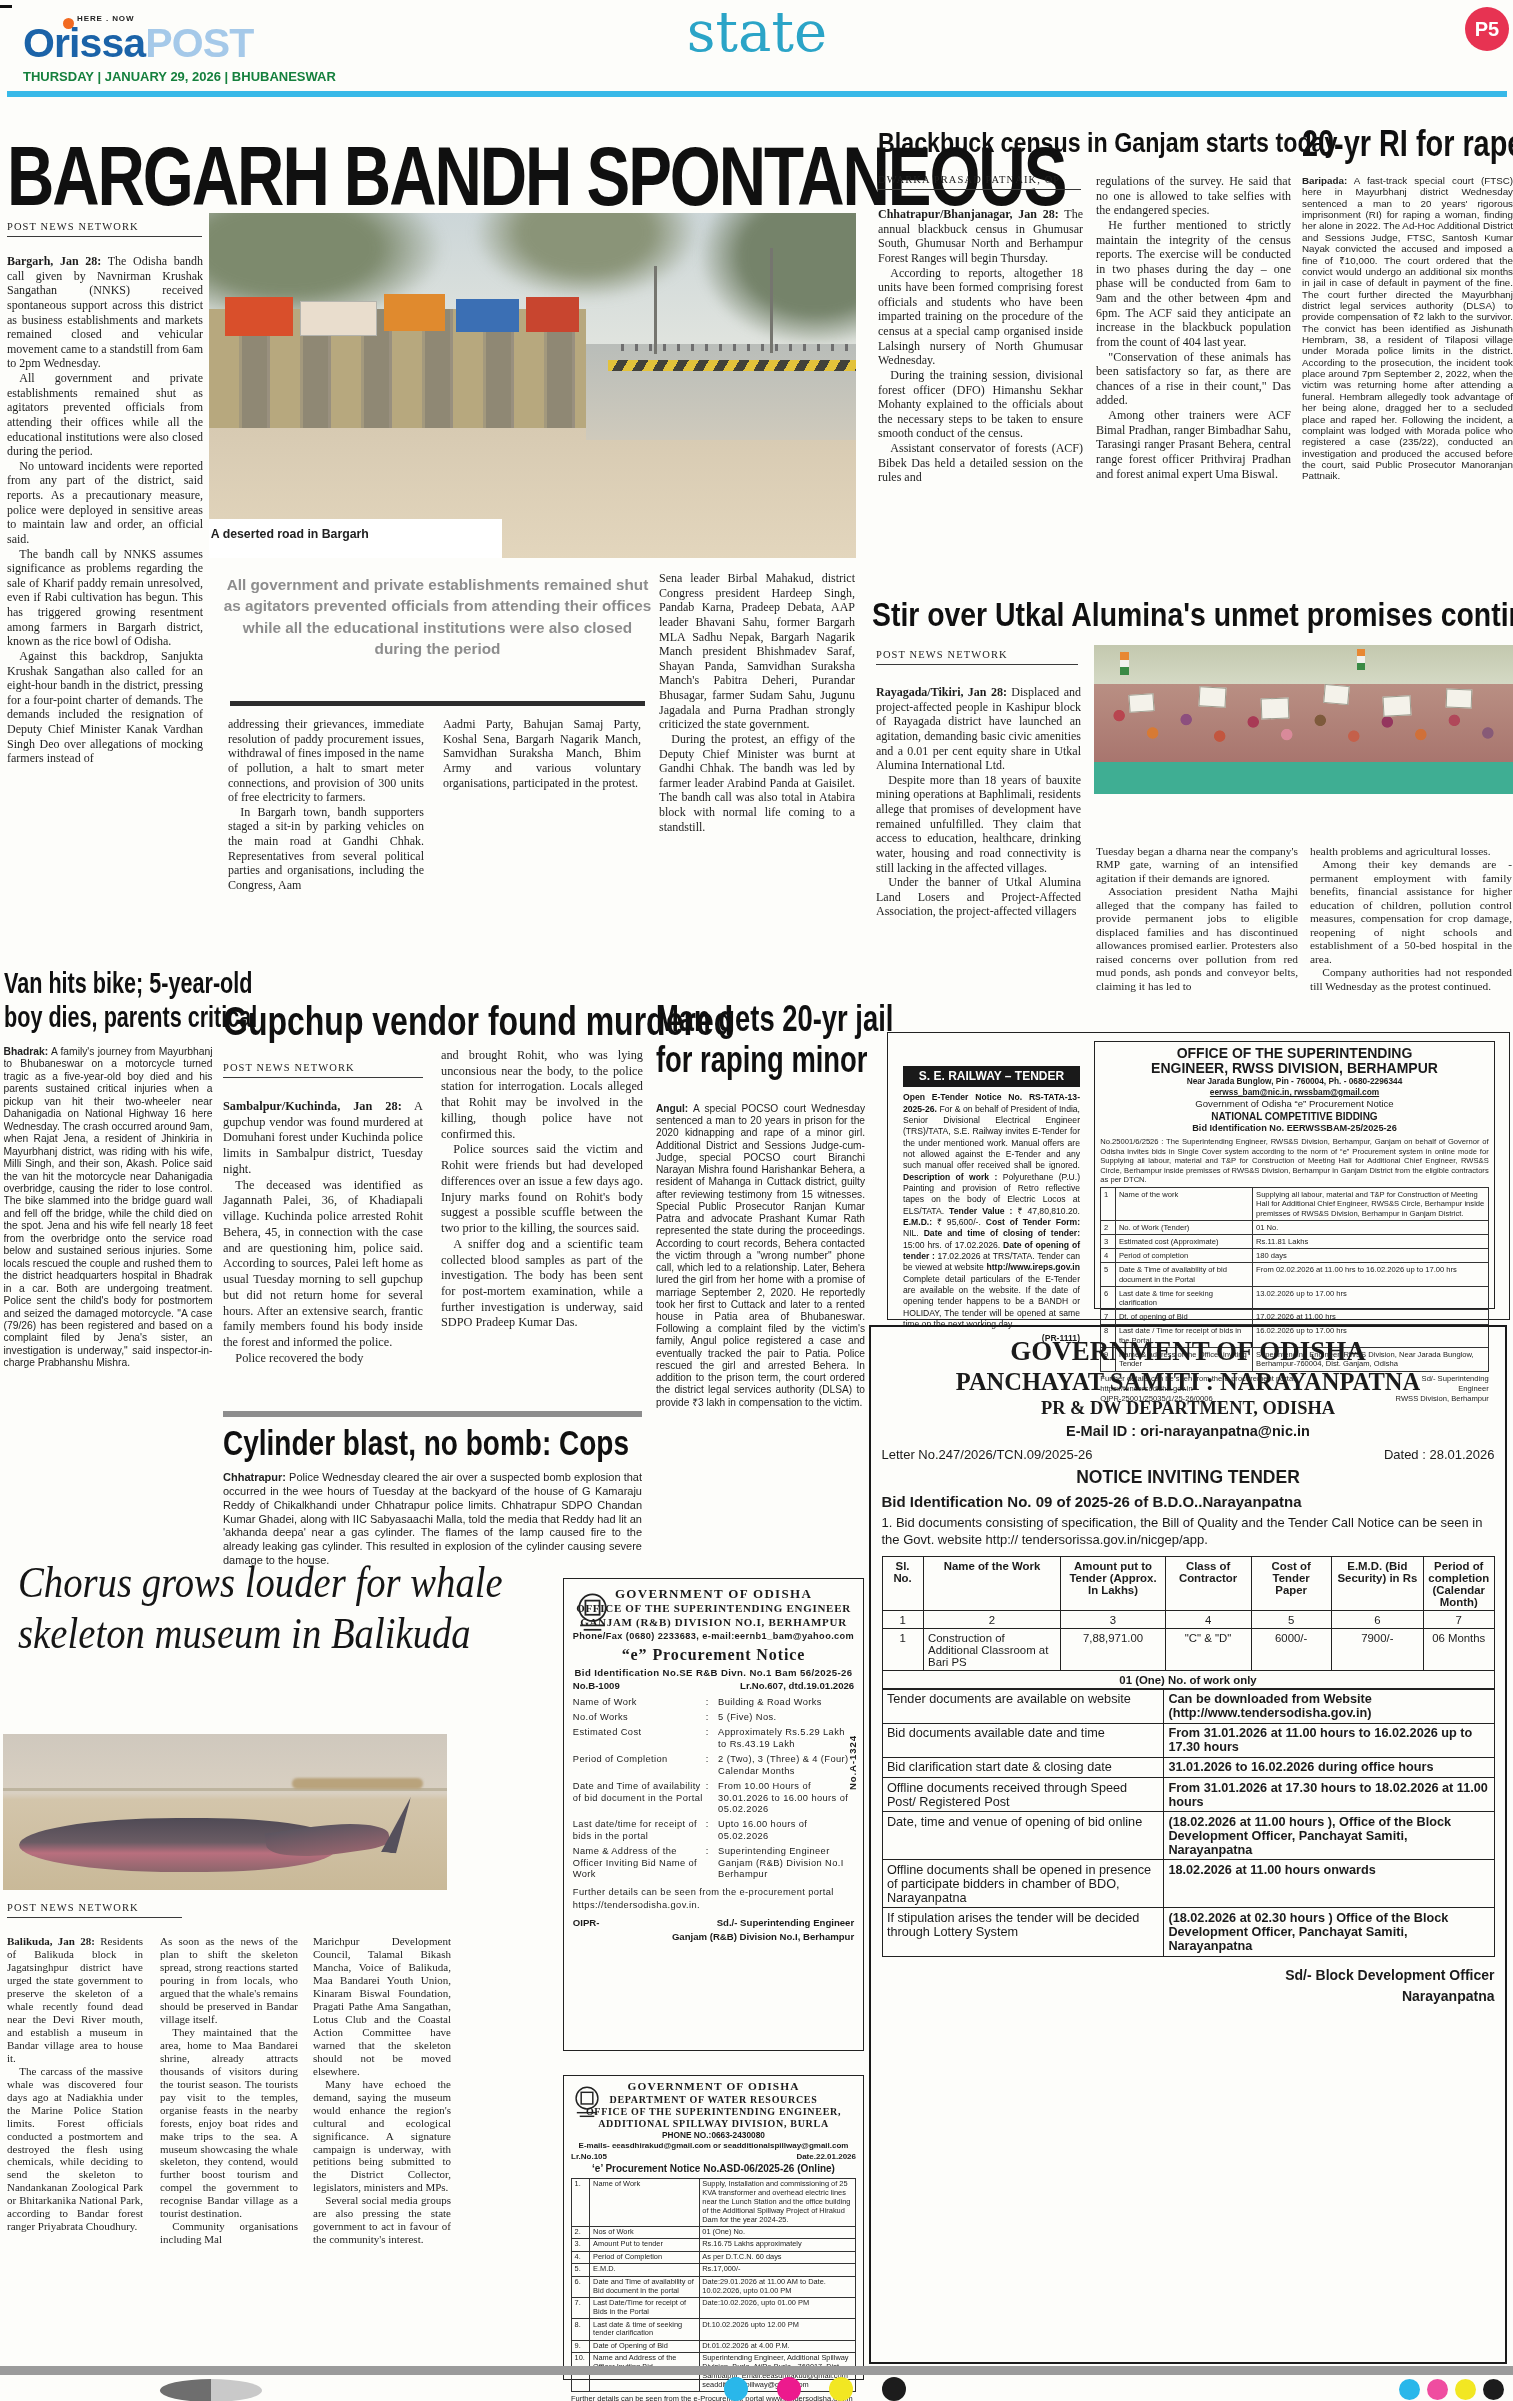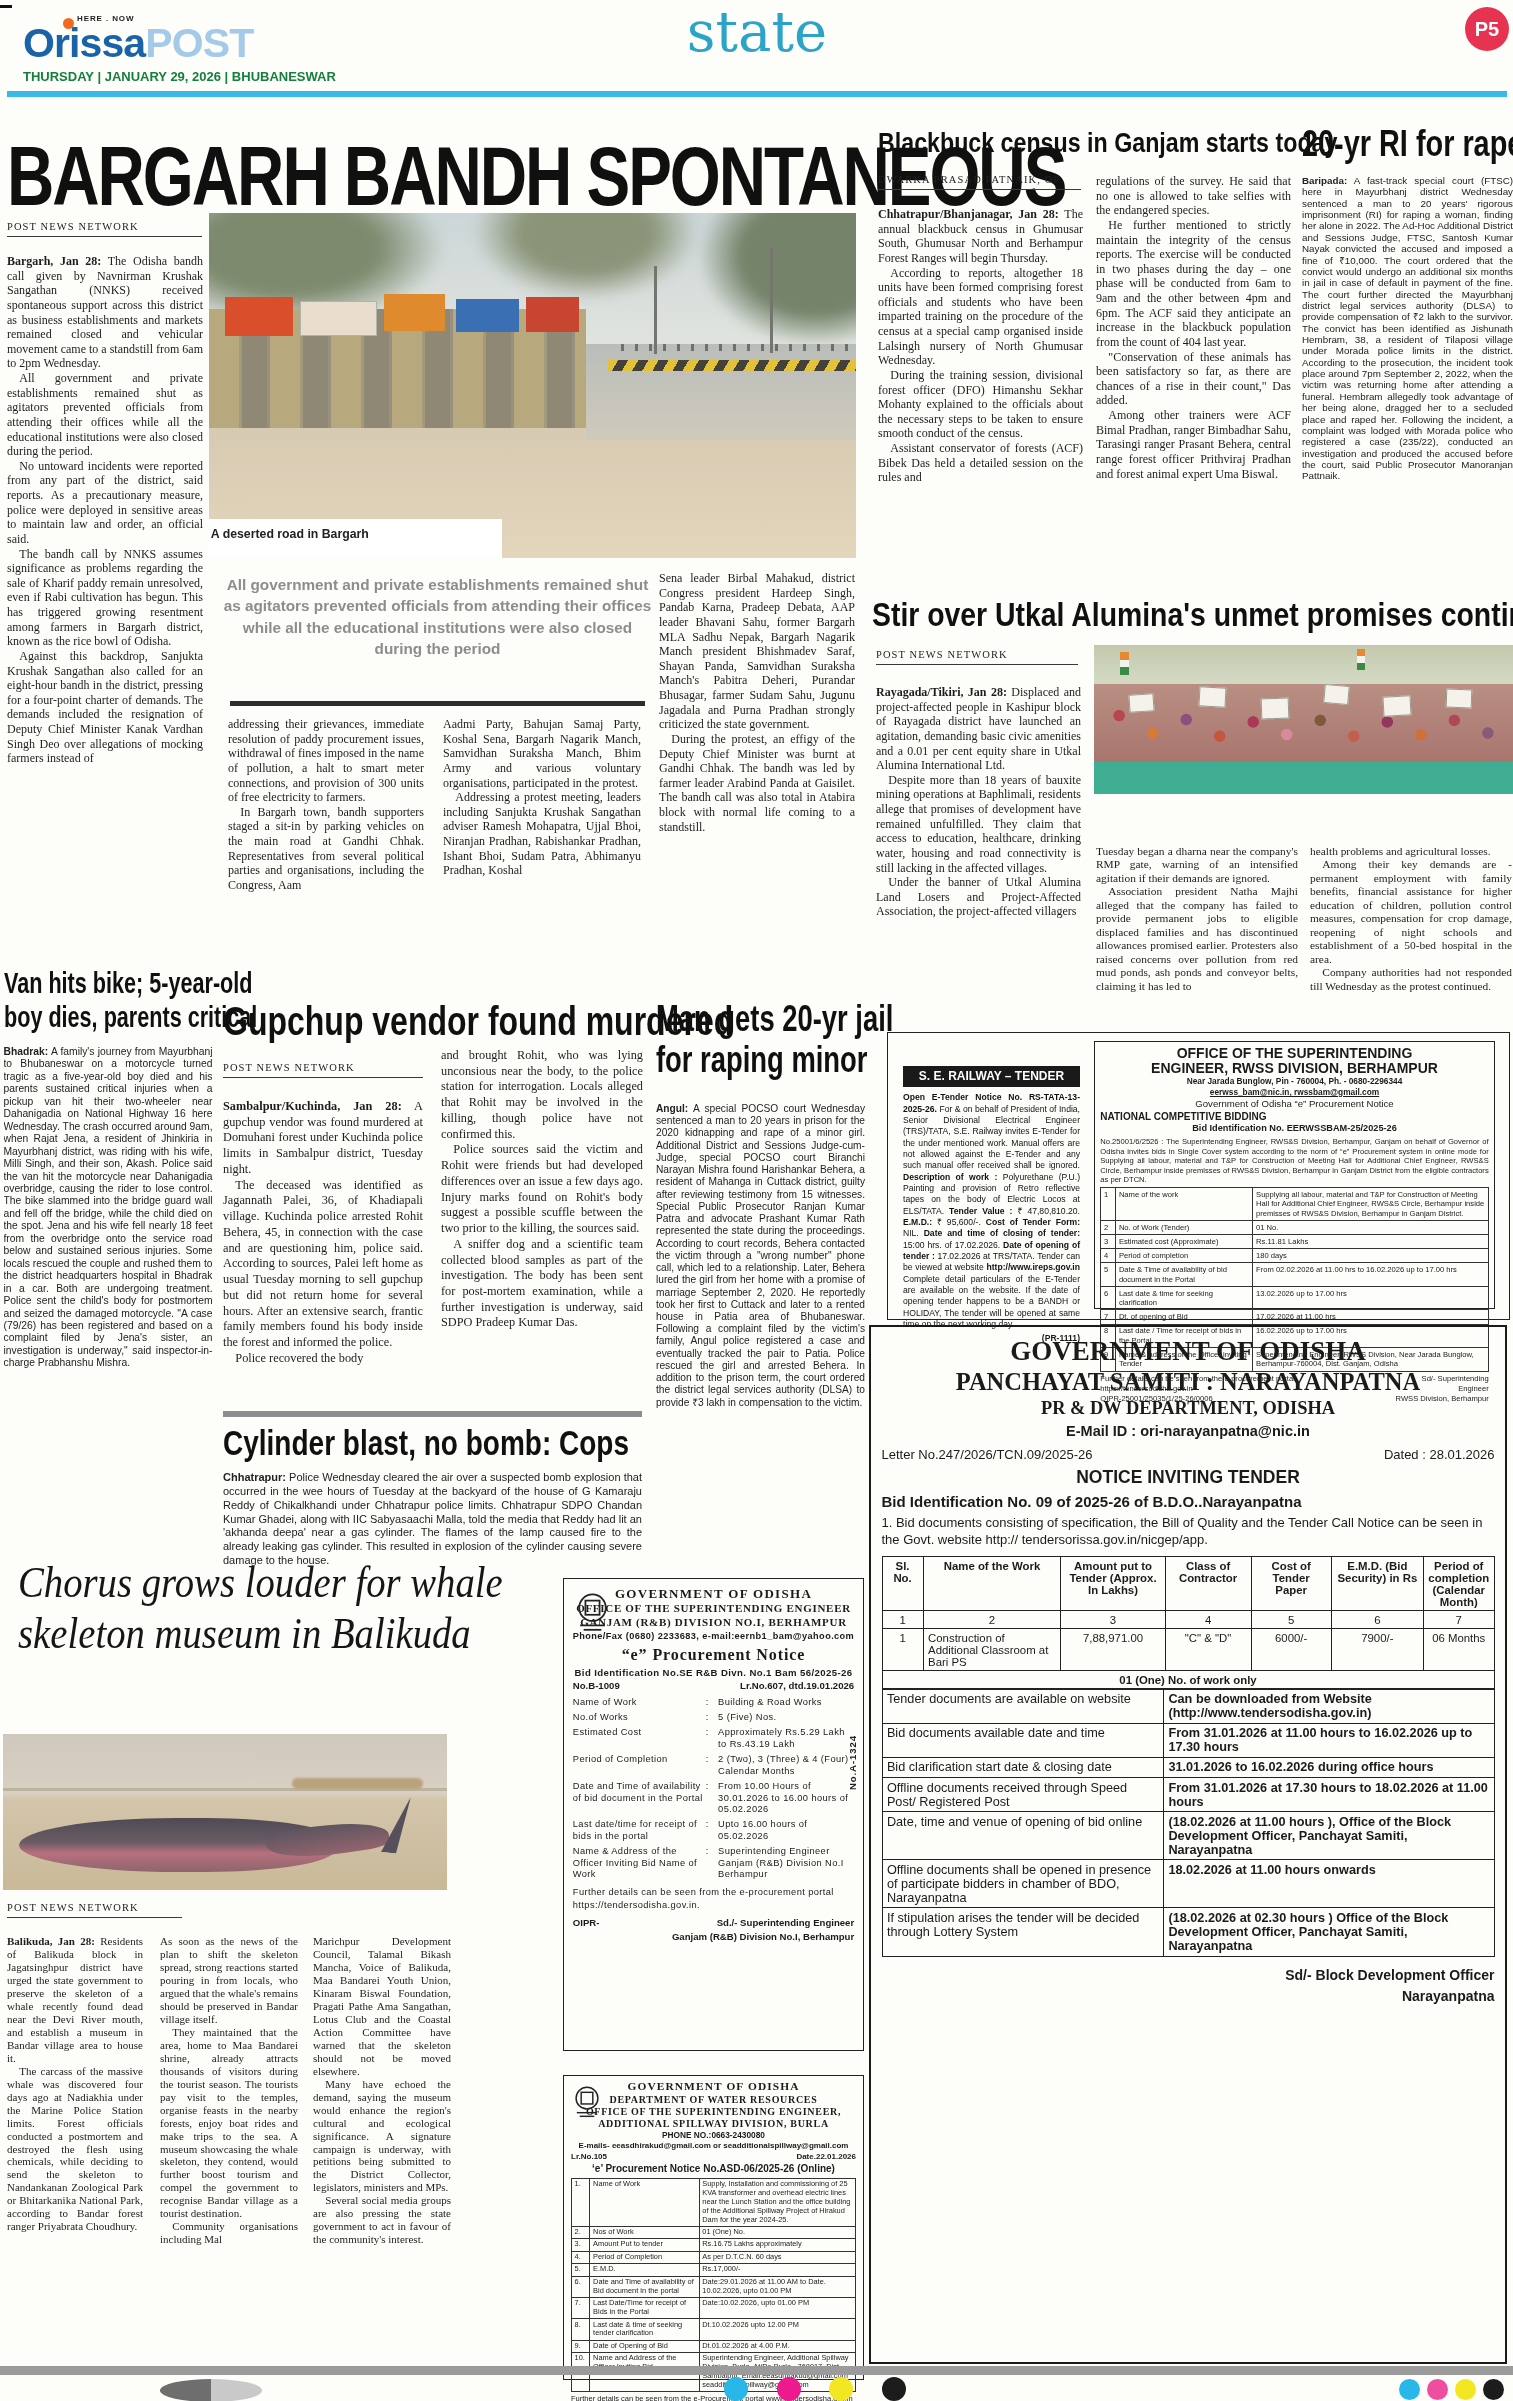--- a/index.html
+++ b/index.html
@@ -73,21 +73,20 @@
 
   <div class="abs quote" style="left:221px;top:574px;width:433px">All government and private establishments remained shut as agitators prevented officials from attending their offices while all the educational institutions were also closed during the period</div>
   <div class="abs" style="left:230px;top:701px;width:415px;height:5.3px;background:#2d2d2d"></div>
 
   <div class="abs serifbody" style="left:228px;top:717px;width:196px;height:237px">
     <p class="noind">addressing their grievances, immediate resolution of paddy procurement issues, withdrawal of fines imposed in the name of pollution, a halt to smart meter connections, and provision of 300 units of free electricity to farmers.</p>
     <p>In Bargarh town, bandh supporters staged a sit-in by parking vehicles on the main road at Gandhi Chhak. Representatives from several political parties and organisations, including the Congress, Aam</p>
   </div>
   <div class="abs serifbody" style="left:443px;top:717px;width:198px;height:237px">
     <p class="noind">Aadmi Party, Bahujan Samaj Party, Koshal Sena, Bargarh Nagarik Manch, Samvidhan Suraksha Manch, Bhim Army and various voluntary organisations, participated in the protest.</p>
-    <p>Addressing a protest meeting, leaders including Sanjukta Krushak Sangathan adviser Ramesh Mohapatra, Ujjal Bhoi, Niranjan Pradhan, Rabishankar Pradhan, Ishant Bhoi, Sudam Patra, Abhimanyu Pradhan, Koshal</p>
   </div>
   <div class="abs serifbody" style="left:659px;top:571px;width:196px;height:382px">
     <p class="noind">Sena leader Birbal Mahakud, district Congress president Hardeep Singh, Pandab Karna, Pradeep Debata, AAP leader Bhavani Sahu, former Bargarh MLA Sadhu Nepak, Bargarh Nagarik Manch president Bhishmadev Saraf, Shayan Panda, Samvidhan Suraksha Manch's Pabitra Deheri, Purandar Bhusagar, farmer Sudam Sahu, Jugunu Jagadala and Purna Pradhan strongly criticized the state government.</p>
     <p>During the protest, an effigy of the Deputy Chief Minister was burnt at Gandhi Chhak. The bandh was led by farmer leader Arabind Panda at Gaisilet. The bandh call was also total in Atabira block with normal life coming to a standstill.</p>
   </div>
 
   <div class="abs hl" style="left:878px;top:128px;font-size:27px;font-weight:600;transform:scaleX(.86)">Blackbuck census in Ganjam starts today</div>
   <div class="abs byline" style="left:878px;top:174px;width:203px">DWARKA PRASAD PATNAIK, OP</div>
   <div class="abs serifbody" style="left:878px;top:207px;width:205px;height:354px">
     <p class="noind"><b>Chhatrapur/Bhanjanagar, Jan 28:</b> <span>The annual blackbuck census in Ghumusar South, Ghumusar North and Berhampur Forest Ranges will begin Thursday.</span></p>
@@ -222,21 +221,21 @@
     <div style="font:8.6px/1.32 'Liberation Sans',sans-serif;text-align:justify;margin-top:5.3px;color:#111"><b>Open E-Tender Notice No. RS-TATA-13-2025-26.</b><span> For &amp; on behalf of President of India, Senior Divisional Electrical Engineer (TRS)/TATA, S.E. Railway invites E-Tender for the under mentioned work. Manual offers are not allowed against the E-Tender and any such manual offer received shall be ignored. </span><b>Description of work :</b><span> Polyurethane (P.U.) Painting and provision of Retro reflective tapes on the body of Electric Locos at ELS/TATA. </span><b>Tender Value :</b><span> ₹ 47,80,810.20. </span><b>E.M.D.:</b><span> ₹ 95,600/-. </span><b>Cost of Tender Form:</b><span> NIL. </span><b>Date and time of closing of tender:</b><span> 15:00 hrs. of 17.02.2026. </span><b>Date of opening of tender :</b><span> 17.02.2026 at TRS/TATA. Tender can be viewed at website </span><b>http://www.ireps.gov.in</b><span> Complete detail particulars of the E-Tender are available on the website. If the date of opening tender happens to be a BANDH or HOLIDAY, The tender will be opened at same time on the next working day.</span></div>
     <div style="font:bold 8.6px 'Liberation Sans',sans-serif;text-align:right;margin-top:2.6px">(PR-1111)</div>
   </div>
 
   <div class="abs" style="left:1094px;top:1041px;width:401px;height:268px;border:1.3px solid #222;padding:3.5px 5.3px;box-sizing:border-box">
     <div style="text-align:center;font:bold 14px/1.1 'Liberation Sans',sans-serif">OFFICE OF THE SUPERINTENDING</div>
     <div style="text-align:center;font:bold 14px/1.1 'Liberation Sans',sans-serif">ENGINEER, RWSS DIVISION, BERHAMPUR</div>
     <div style="text-align:center;font:bold 8.3px/1.3 'Liberation Sans',sans-serif">Near Jarada Bunglow, Pin - 760004, Ph. - 0680-2296344</div>
     <div style="text-align:center;font:bold 8.3px/1.3 'Liberation Sans',sans-serif;text-decoration:underline">eerwss_bam@nic.in, rwssbam@gmail.com</div>
     <div style="text-align:center;font:9.6px/1.3 'Liberation Sans',sans-serif">Government of Odisha “e” Procurement Notice</div>
-    <div style="text-align:left;font:bold 10px/1.3 'Liberation Sans',sans-serif">NATIONAL COMPETITIVE BIDDING</div>
+    <div style="text-align:center;font:bold 10px/1.3 'Liberation Sans',sans-serif">NATIONAL COMPETITIVE BIDDING</div>
     <div style="text-align:center;font:bold 9.2px/1.3 'Liberation Sans',sans-serif">Bid Identification No. EERWSSBAM-25/2025-26</div>
     <div style="font:7.6px/1.25 'Liberation Sans',sans-serif;text-align:justify;margin-top:1.8px">No.25001/6/2526 : The Superintending Engineer, RWS&amp;S Division, Berhampur, Ganjam on behalf of Governor of Odisha invites bids in Single Cover system according to the norm of “e” Procurement system in online mode for Supplying all labour, material and T&amp;P for Construction of Meeting Hall for Additional Chief Engineer, RWS&amp;S Circle, Berhampur inside premisses of RWS&amp;S Division, Berhampur in Ganjam District from the eligible contractors as per DTCN.</div>
     <table class="rwt" style="width:100%;margin-top:2.6px">
       <tbody>
           <tr>
             <td style="width:8.8px">1</td>
             <td style="width:131px">Name of the work</td>
             <td>Supplying all labour, material and T&amp;P for Construction of Meeting Hall for Additional Chief Engineer, RWS&amp;S Circle, Berhampur inside premisses of RWS&amp;S Division, Berhampur in Ganjam District.</td>
           </tr>
       <tr>

